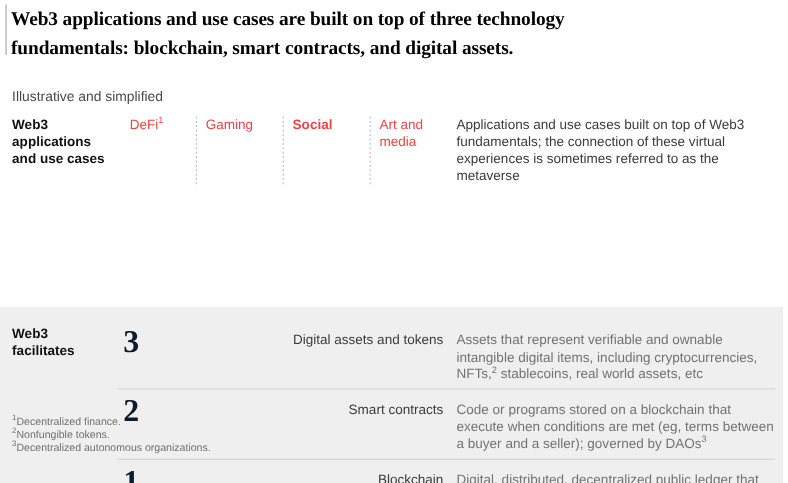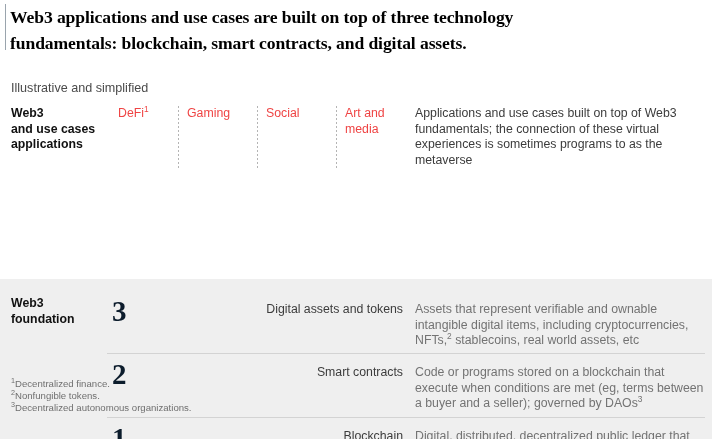--- a/index.html
+++ b/index.html
@@ -93,21 +93,21 @@
   .apps-cell {
     position: absolute;
     top: 2px;
     font-size: 12.3px;
     line-height: 15.5px;
     color: #ef4444;
     width: 60px;
   }
   .apps-cell.c0 { left: 0px; }
   .apps-cell.c1 { left: 69px; }
-  .apps-cell.c2 { left: 148px; }
+  .apps-cell.c2 { left: 148px; font-weight: bold; }
   .apps-cell.c3 { left: 227px; width: 58px; }
 
   .dotline {
     position: absolute;
     top: 0px;
     width: 1px;
     height: 64px;
     background-image: linear-gradient(to bottom, #b4b4b4 50%, rgba(255,255,255,0) 0%);
     background-position: left;
     background-size: 1px 4px;
@@ -237,45 +237,45 @@
     <div class="title-line">fundamentals: blockchain, smart contracts, and digital assets.</div>
   </div>
 
   <div class="subtitle">Illustrative and simplified</div>
 
   <div class="table">
 
     <div class="apps-row">
       <div class="row-label">
         <div>Web3</div>
+        <div>applications</div>
         <div>and use cases</div>
-        <div>applications</div>
       </div>
 
       <div class="apps-cells">
         <div class="dotline d0"></div>
         <div class="dotline d1"></div>
         <div class="dotline d2"></div>
 
         <div class="apps-cell c0"><span>DeFi</span><sup>1</sup></div>
 
         <div class="apps-cell c1"><span>Gaming</span></div>
 
         <div class="apps-cell c2"><span>Social</span></div>
 
         <div class="apps-cell c3"><span>Art and media</span></div>
       </div>
 
-      <div class="apps-desc">Applications and use cases built on top of Web3 fundamentals; the connection of these virtual experiences is sometimes programs to as the metaverse</div>
+      <div class="apps-desc">Applications and use cases built on top of Web3 fundamentals; the connection of these virtual experiences is sometimes referred to as the metaverse</div>
     </div>
 
     <div class="foundation">
       <div class="found-label">
         <div>Web3</div>
-        <div>foundation</div>
+        <div>facilitates</div>
       </div>
 
       <div class="found-rows">
 
         <div class="found-row r0">
 
           <div class="num">3</div>
           <div class="found-name">Digital assets and tokens</div>
           <div class="found-desc"><span>Assets that represent verifiable and ownable intangible digital items, including cryptocurrencies, NFTs,</span><sup>2</sup><span> stablecoins, real world assets, etc</span></div>
         </div>

